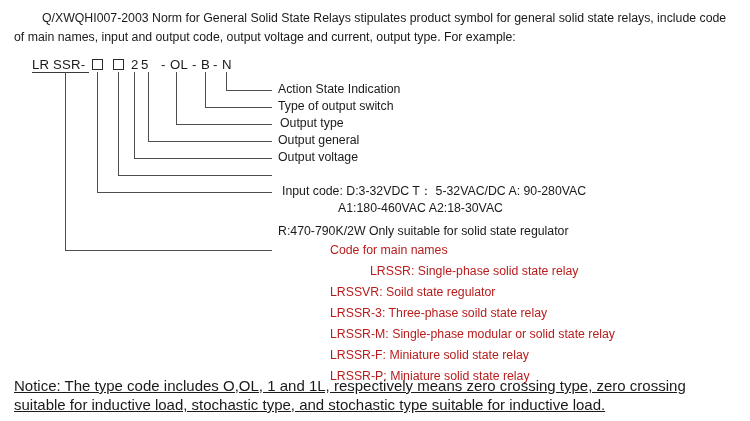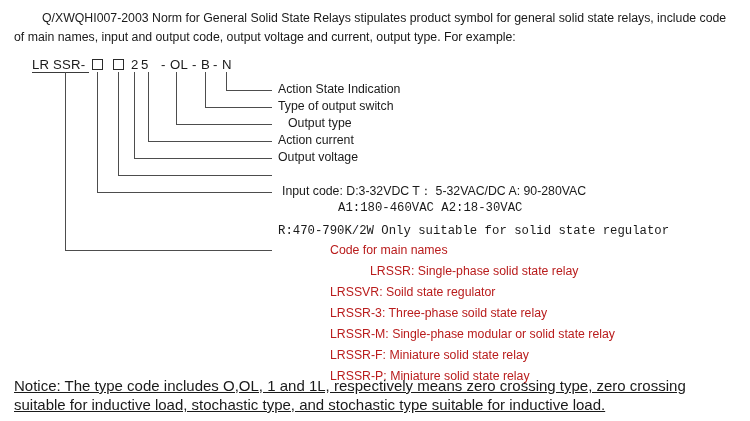--- a/index.html
+++ b/index.html
@@ -79,21 +79,20 @@
     line-height: 15px;
     white-space: nowrap;
     color: #1a1a1a;
   }
   .sublabel {
     position: absolute;
     font-size: 12.3px;
     line-height: 15px;
     white-space: nowrap;
     color: #1a1a1a;
-    font-family: Liberation Mono, monospace;
   }
   .namecode {
     position: absolute;
     font-size: 12.3px;
     line-height: 15px;
     white-space: nowrap;
     color: #b91c1c;
   }
   
   .notice {
@@ -149,22 +148,22 @@
   <div class="lead-h" style="left:118px; top:175px; width:154px;"></div>
 
   <div class="lead-v" style="left:97px; top:72px; height:121px;"></div>
   <div class="lead-h" style="left:97px; top:192px; width:175px;"></div>
 
   <div class="lead-v" style="left:65px; top:72px; height:179px;"></div>
   <div class="lead-h" style="left:65px; top:250px; width:207px;"></div>
 
   <div class="label" style="left:278px; top:82px;">Action State Indication</div>
   <div class="label" style="left:278px; top:99px;">Type of output switch</div>
-  <div class="label" style="left:288px; top:116px;">Output type</div>
-  <div class="label" style="left:278px; top:133px;">Action current</div>
+  <div class="label" style="left:280px; top:116px;">Output type</div>
+  <div class="label" style="left:278px; top:133px;">Output general</div>
   <div class="label" style="left:278px; top:150px;">Output voltage</div>
   <div class="label" style="left:282px; top:184px;">Input code:    D:3-32VDC  T： 5-32VAC/DC  A: 90-280VAC</div>
 
   <div class="sublabel" style="left:338px; top:201px;">A1:180-460VAC  A2:18-30VAC</div>
   <div class="sublabel" style="left:278px; top:224px;">R:470-790K/2W  Only suitable for solid state regulator</div>
 
   <div class="namecode" style="left:330px; top:243px;">Code for main names</div>
   <div class="namecode" style="left:330px; top:264px;margin-left:40px;">LRSSR: Single-phase solid state relay</div>
   <div class="namecode" style="left:330px; top:285px;">LRSSVR: Soild state regulator</div>
   <div class="namecode" style="left:330px; top:306px;">LRSSR-3: Three-phase soild state relay</div>

